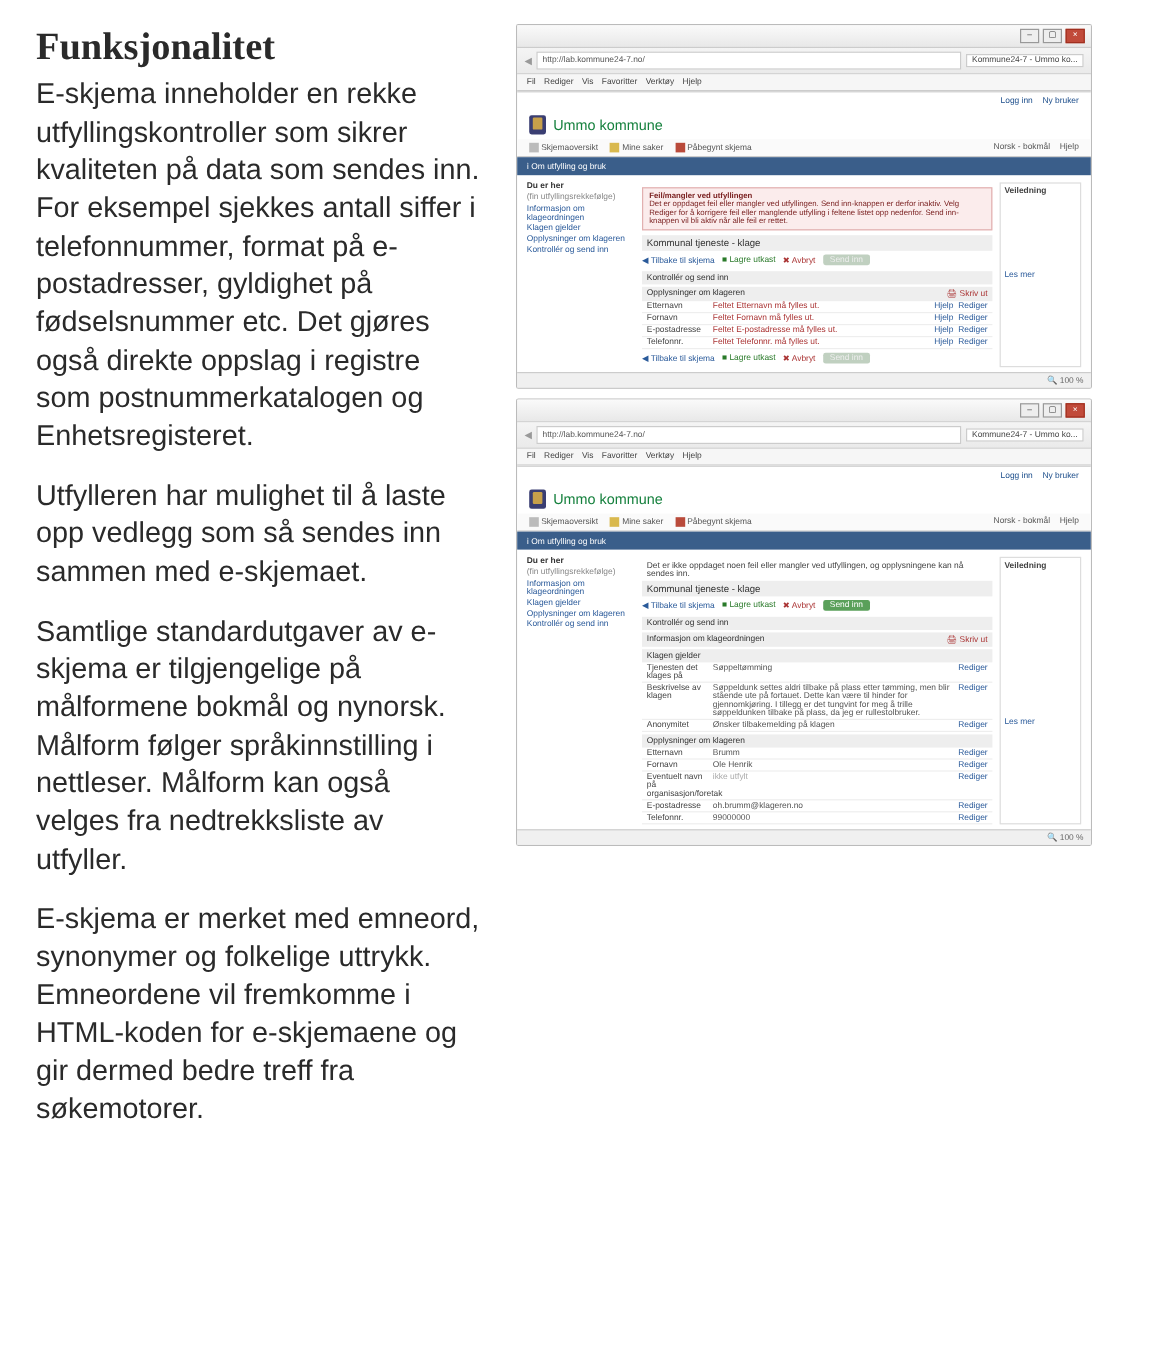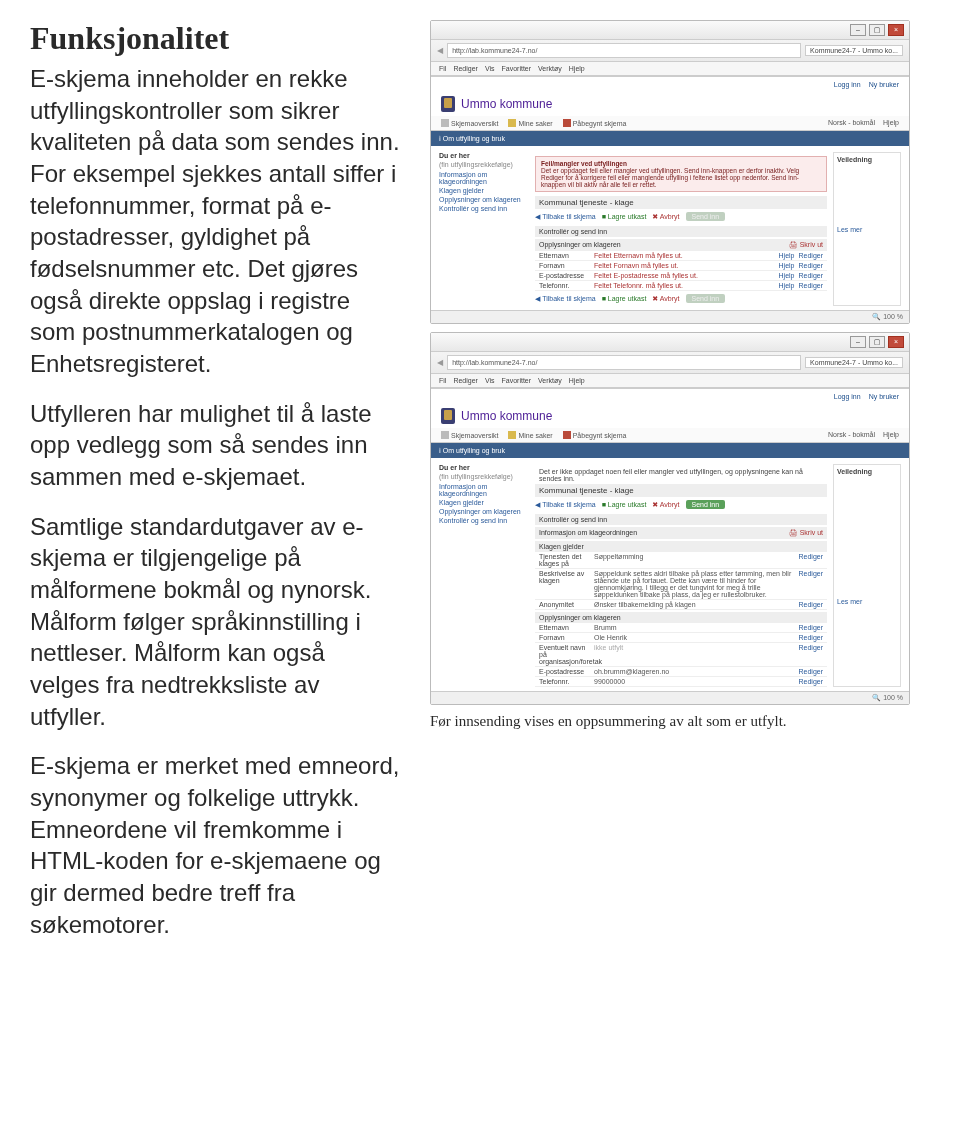--- a/index.html
+++ b/index.html
@@ -65,21 +65,21 @@
     padding:3px 6px; background:linear-gradient(#f4f4f4,#eaeaea);
     border-bottom:1px solid #ccc;
   }
   .br-addr .url { flex:1; background:#fff; border:1px solid #ccc; padding:1px 4px; height:11px; line-height:11px; font-size:7px; color:#555;}
   .br-tab { background:#fff; border:1px solid #ccc; padding:1px 4px; font-size:7px; color:#444;}
   .br-menu { display:flex; gap:7px; padding:3px 8px; font-size:7px; color:#444; border-bottom:1px solid #ccc; background:#f6f6f6;}
   .site {
     background:#fff; border-top:1px solid #ccc;
   }
   .site-top { display:flex; justify-content:flex-end; gap:8px; padding:4px 10px; font-size:7px; color:#1a4c8a;}
-  .site-hdr { display:flex; align-items:center; gap:6px; padding:4px 10px; font-size:12px; color:#4c1d95; font-weight:400;}
+  .site-hdr { display:flex; align-items:center; gap:6px; padding:4px 10px; font-size:12px; color:#15803d; font-weight:400;}
   .crest { width:14px; height:16px; background:#3a3e72; border-radius:2px; position:relative;}
   .crest:after{content:"";position:absolute;top:2px;left:3px;width:8px;height:10px;background:#c7a04a;border-radius:1px;}
   .site-tabs { display:flex; gap:10px; padding:3px 10px; font-size:7px; border-bottom:1px solid #ccc; background:#fafafa; color:#555;}
   .site-tabs .t { display:flex; align-items:center; gap:2px;}
   .site-tabs .lang { margin-left:auto; display:flex; gap:8px;}
   .site-sub { display:flex; align-items:center; gap:4px; padding:3px 8px; font-size:7px; color:#fff; background:#3a5e8a;}
   .site-body { display:flex; gap:6px; padding:6px 8px 4px 8px; min-height:150px;}
   .leftnav { width:90px; font-size:7px; color:#333;}
   .leftnav .hd { font-weight:bold; margin-bottom:2px;}
   .leftnav .sm { color:#888; margin-bottom:3px;}
@@ -364,16 +364,15 @@
             <div class="h">Veiledning</div>
             <div style="height:120px;"></div>
             <div style="color:#2a5a9a;">Les mer</div>
           </div>
         </div>
       </div>
       <div class="status-bar">
           <span>🔍 <span>100 %</span></span>
         </div>
     </div>
-    <p class="caption">Før innsending vises en oppsummering av alt som er utfylt.</p>
 
   </div>
 </div>
 
 </body></html>

